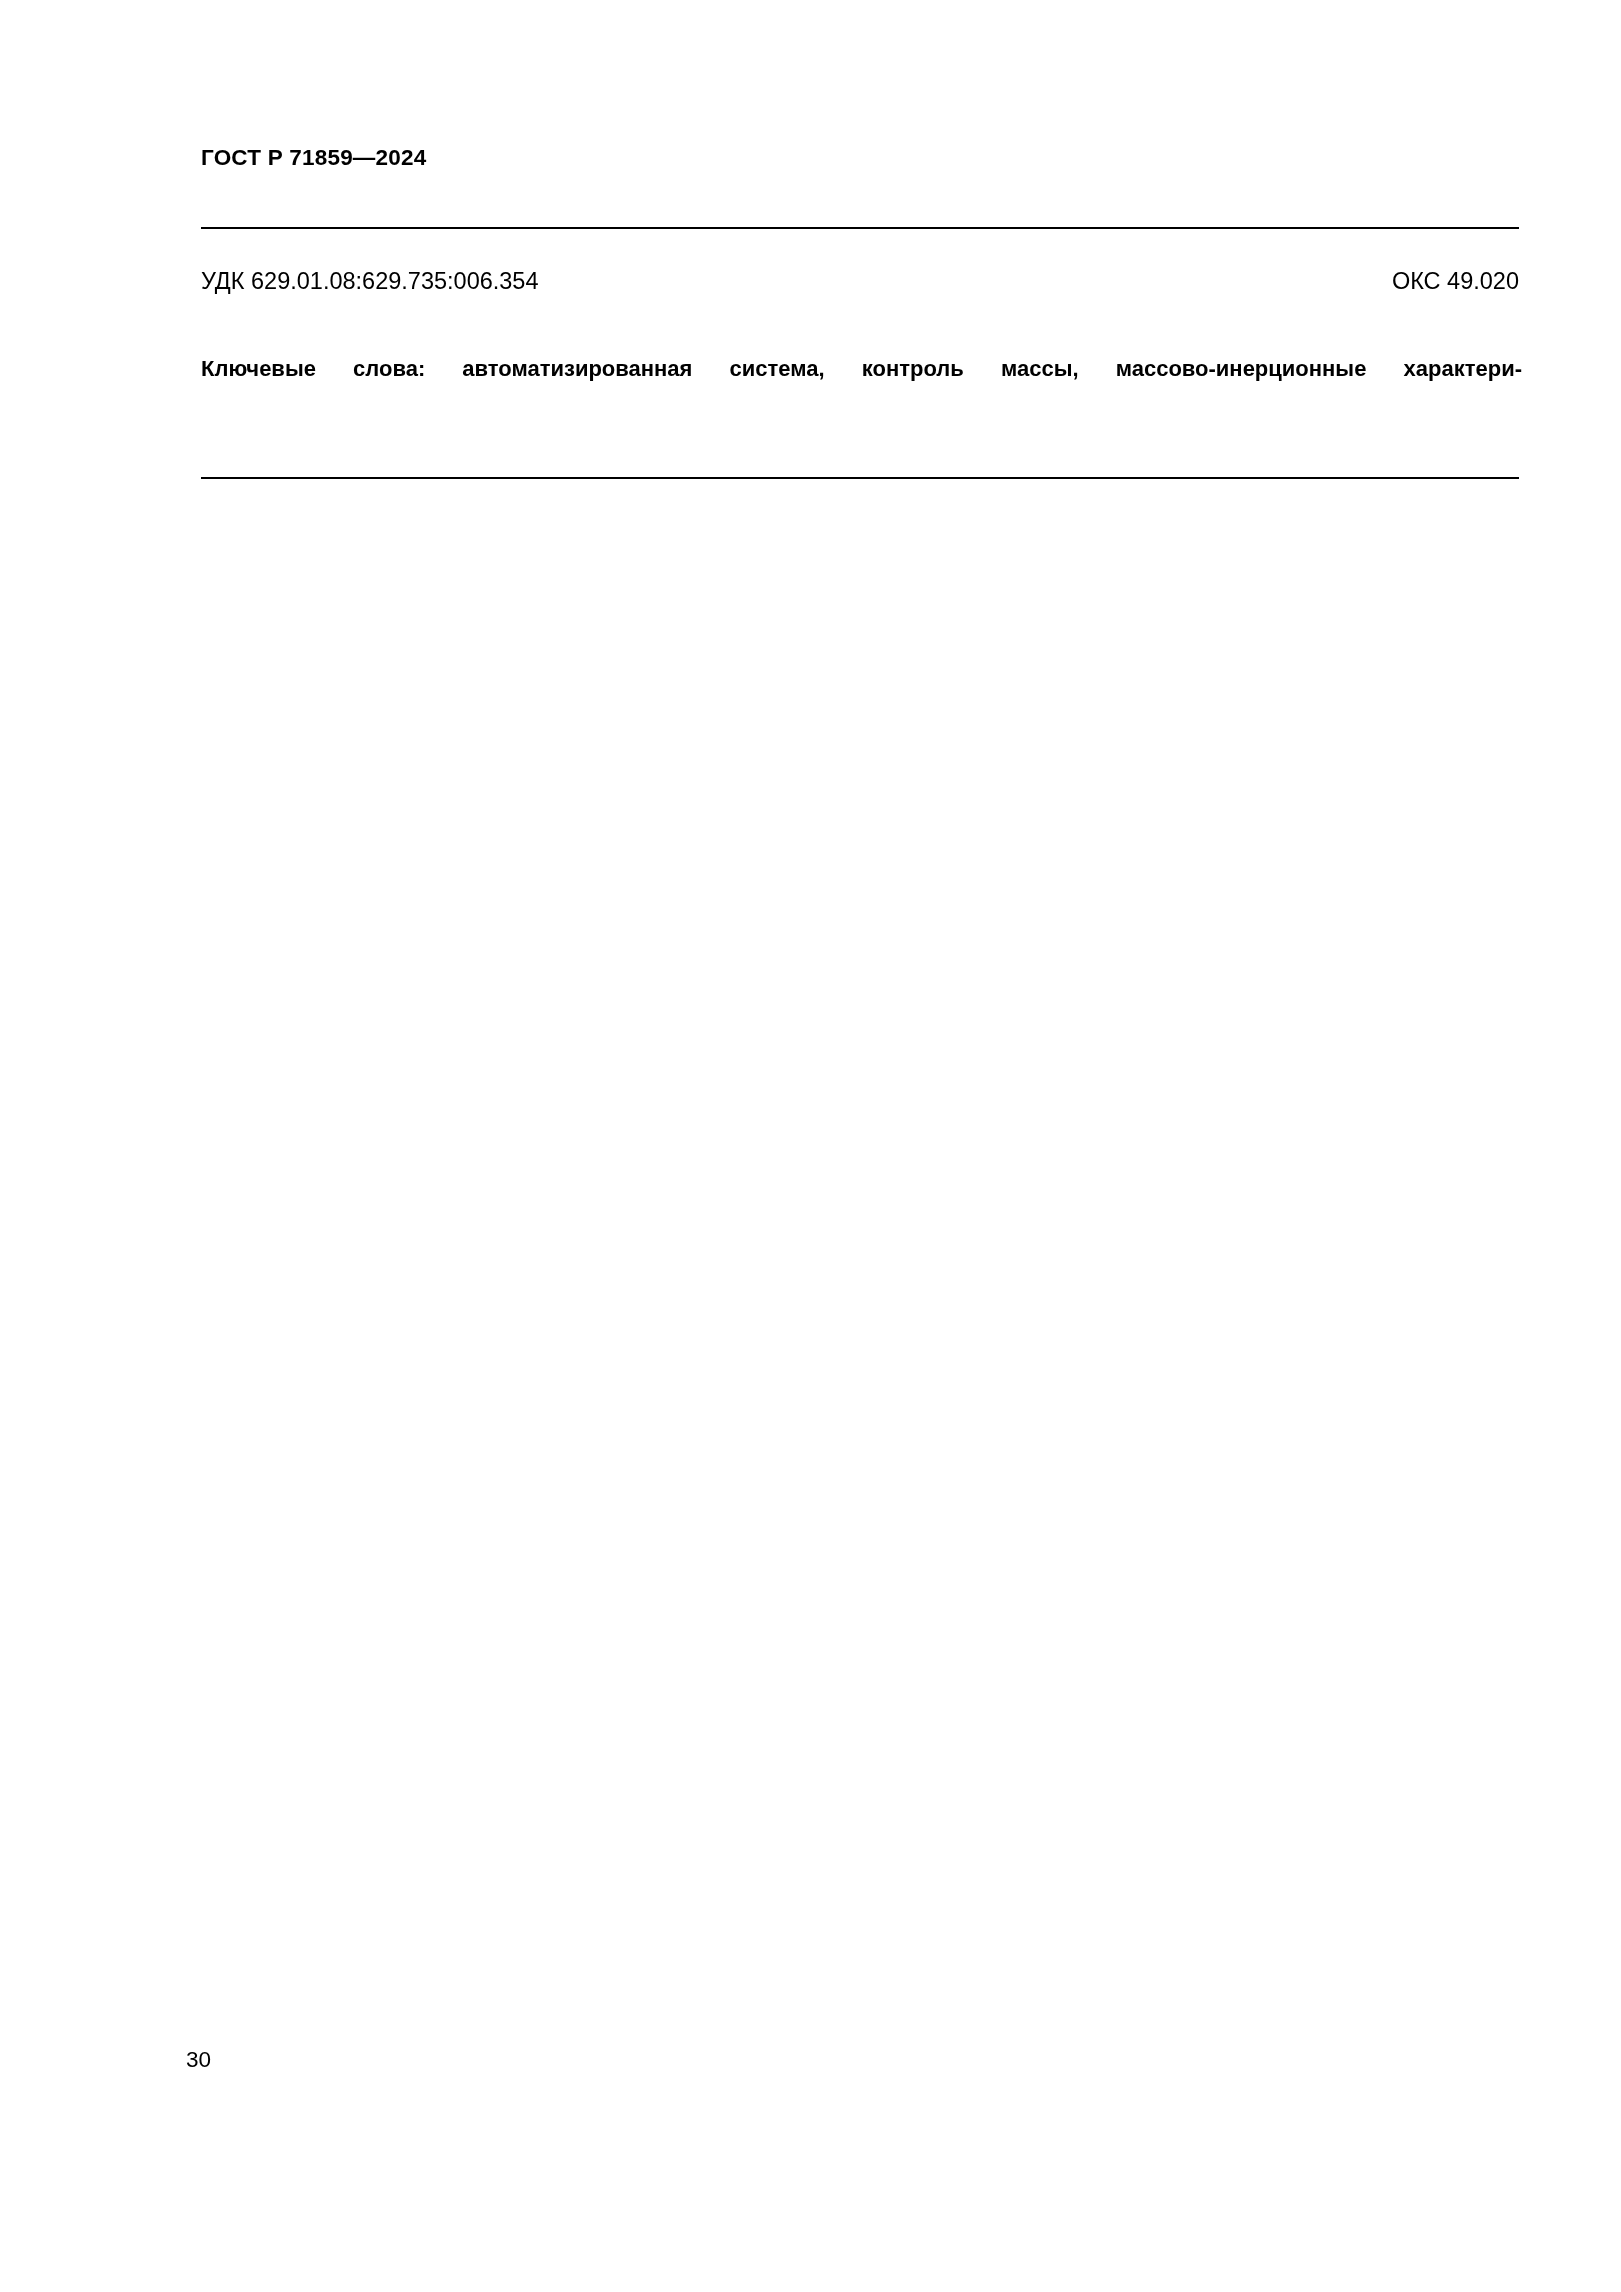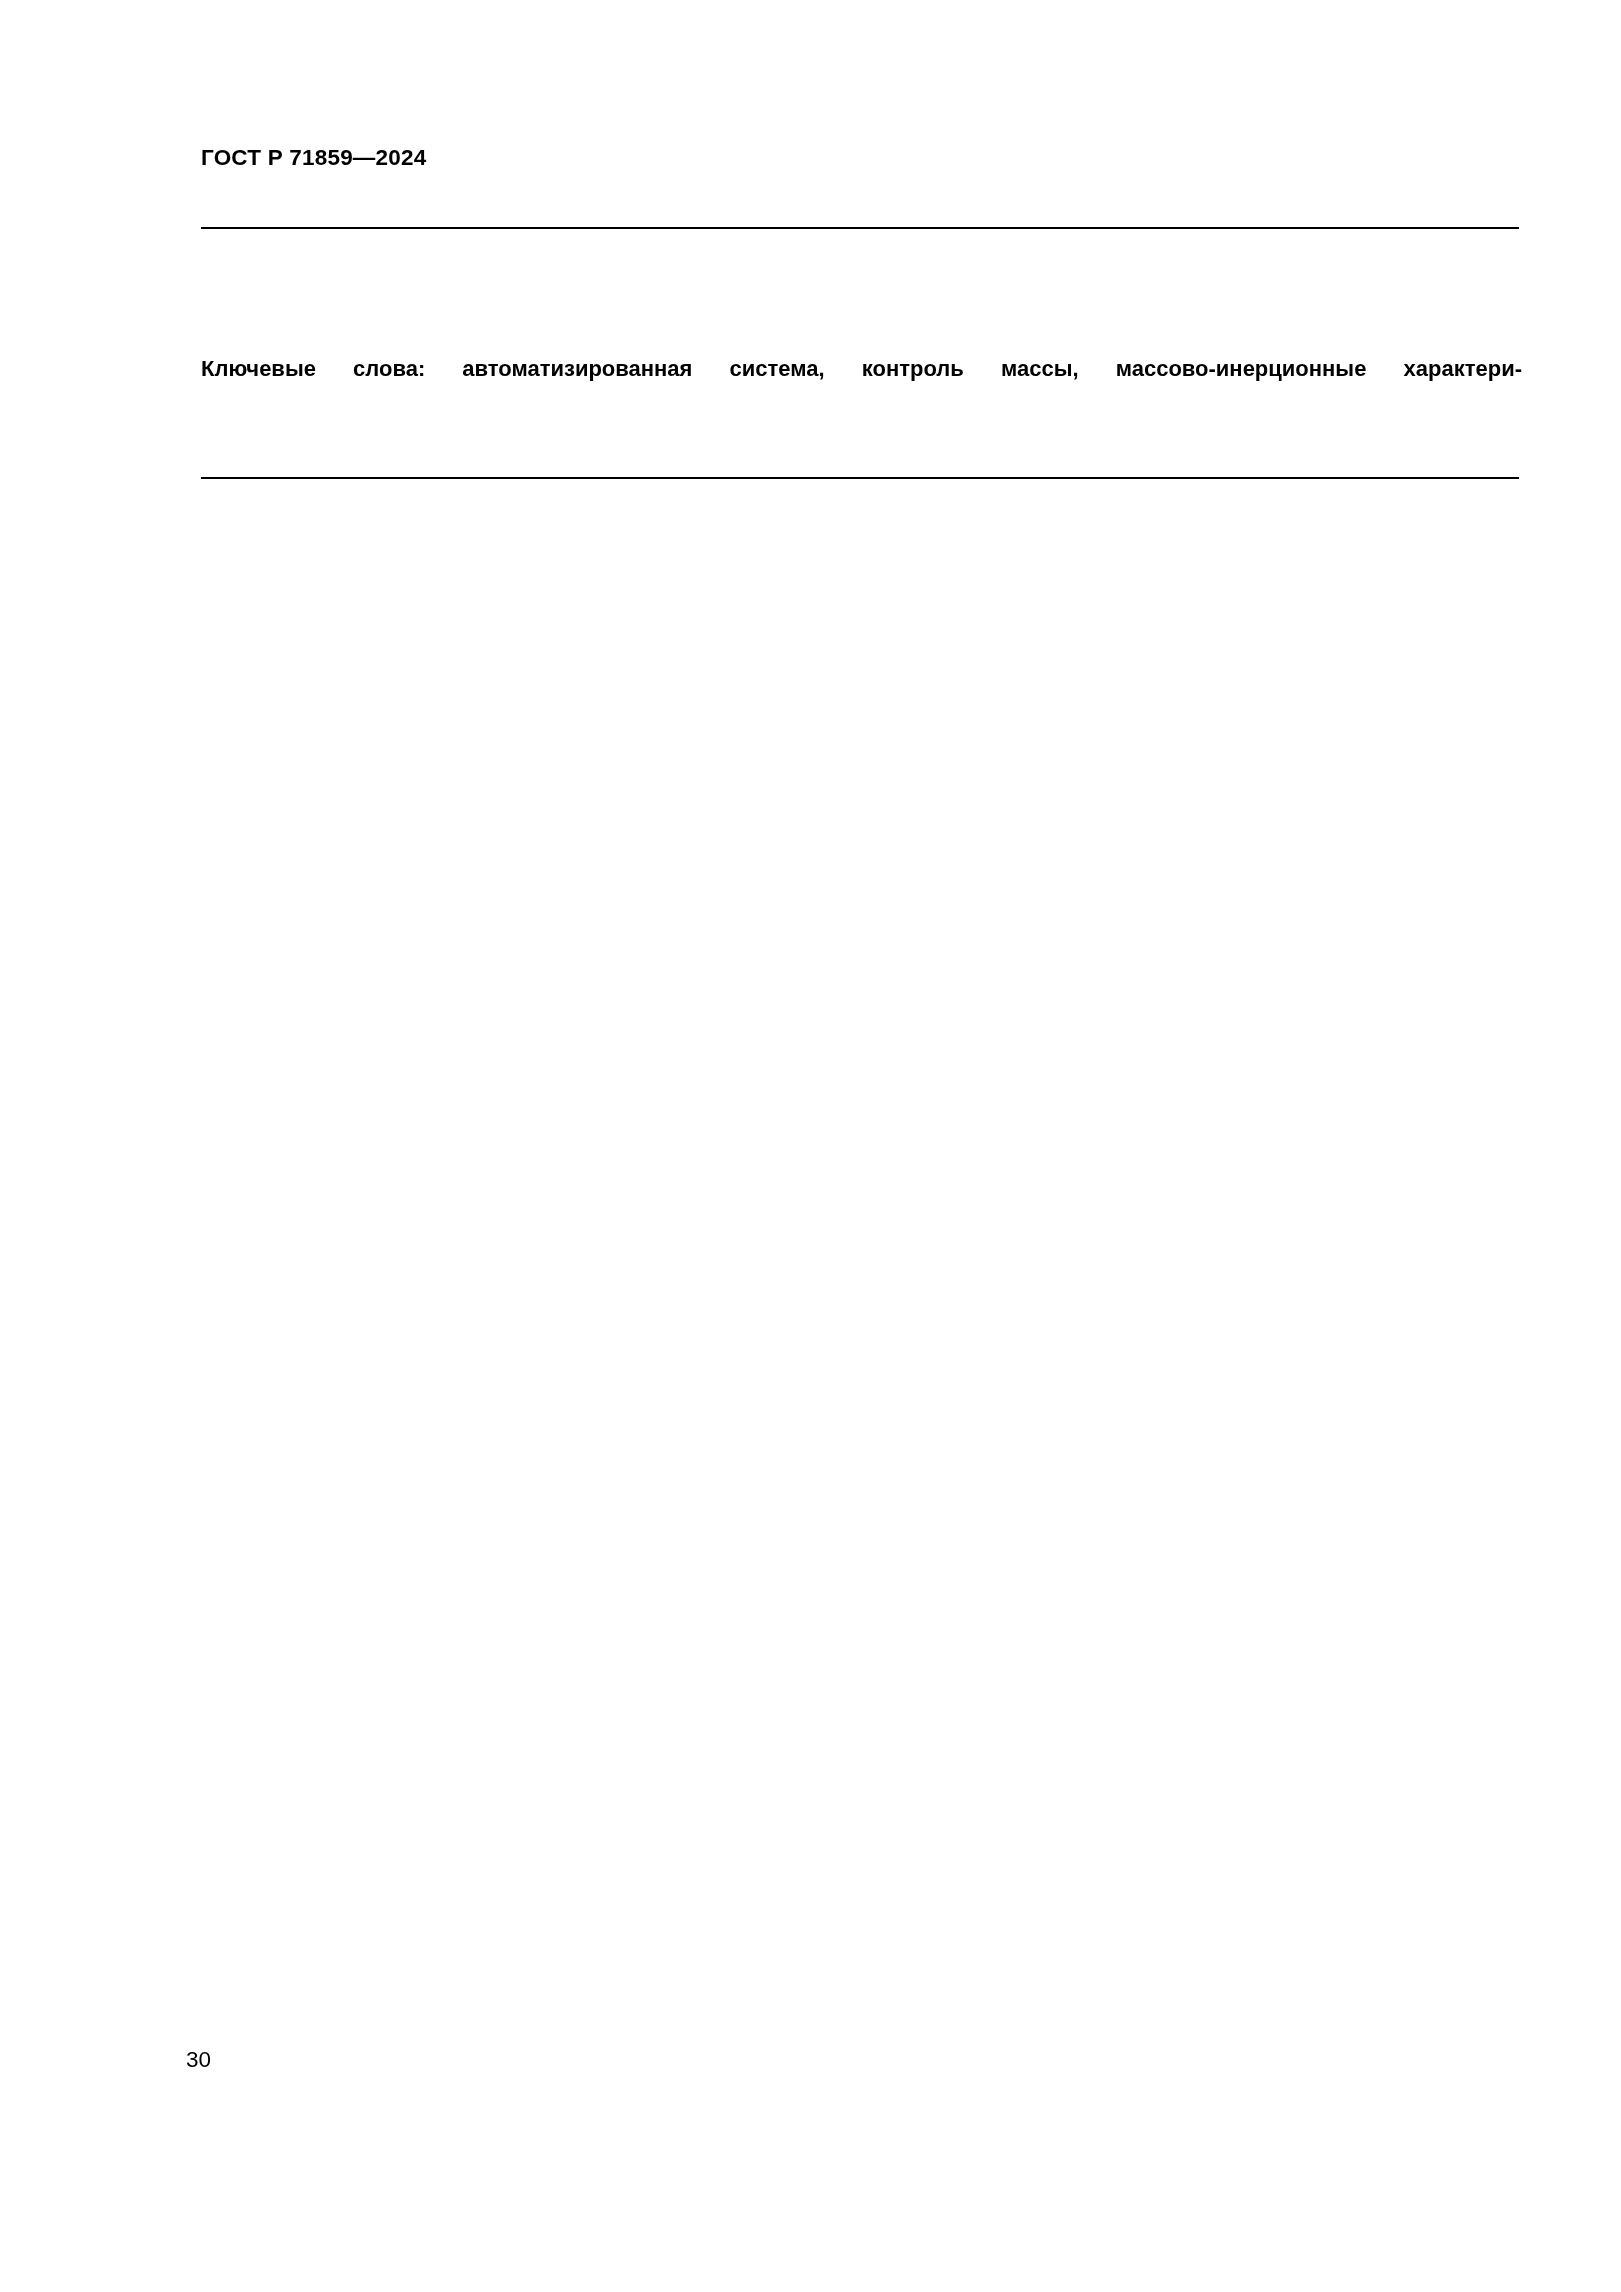--- a/index.html
+++ b/index.html
@@ -95,20 +95,24 @@
 <body>
 
 <div class="page">
 
   <div class="doc-header">
     <div class="gost-id">ГОСТ Р 71859—2024</div>
   </div>
 
   <div class="rule rule-top"></div>
 
+  <div class="code-row">
+    <span class="udk">УДК 629.01.08:629.735:006.354</span>
+    <span class="oks">ОКС 49.020</span>
+  </div>
 
   <div class="keywords">
     <span class="kw-line kw-line-1">Ключевые слова: автоматизированная система, контроль массы, массово-инерционные характери-</span>
   </div>
 
   <div class="rule rule-bottom"></div>
 
   <div class="page-number">30</div>
 
 </div>

